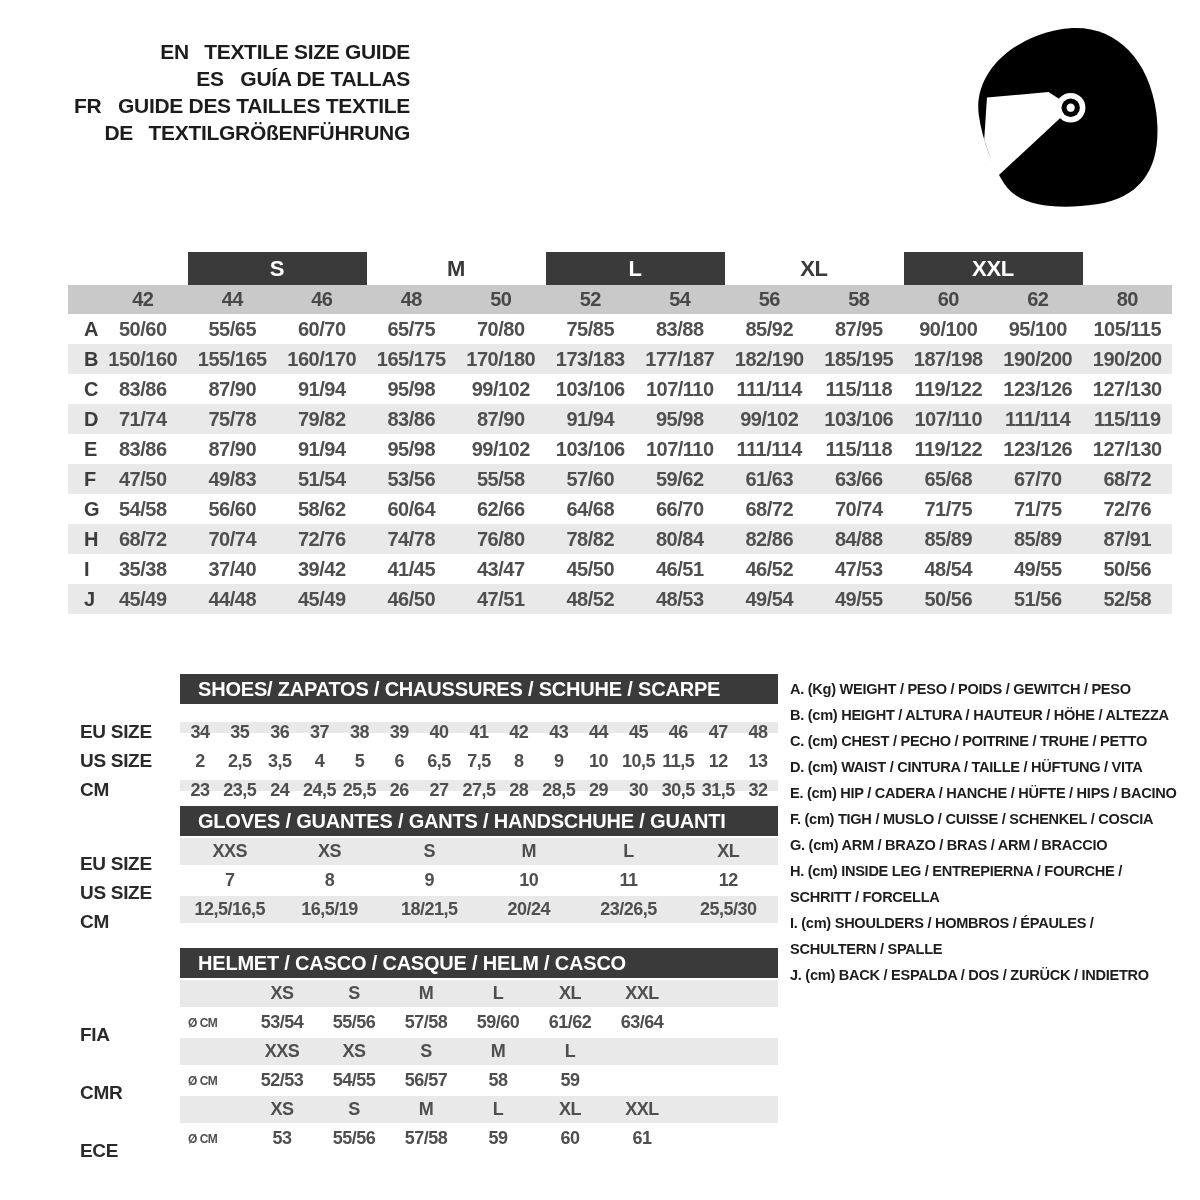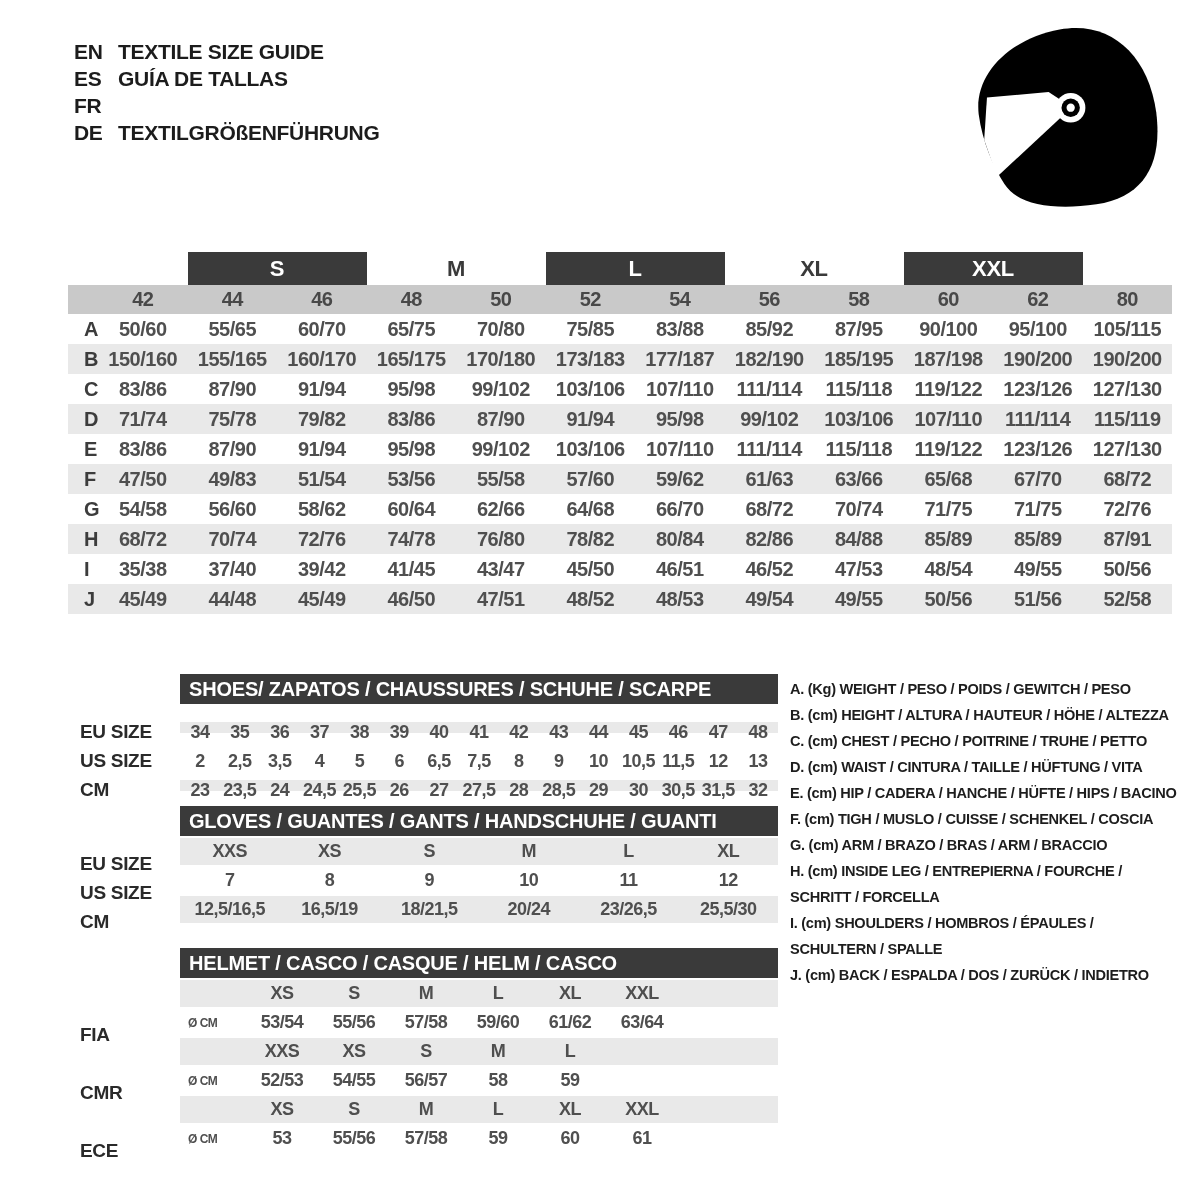--- a/index.html
+++ b/index.html
@@ -5,21 +5,21 @@
   html,body{margin:0;padding:0;background:#fff;}
   body{
     width:1200px;height:1200px;position:relative;overflow:hidden;
     font-family:"Liberation Sans", sans-serif;font-weight:bold;
     -webkit-font-smoothing:antialiased;
   }
   .canvas{position:absolute;inset:0;width:1200px;height:1200px;}
 
   
   .lang-list{position:absolute;left:74px;top:38px;color:#1c1c1c;}
-  .lang-row{display:flex;height:27px;align-items:center;letter-spacing:-0.3px;}
+  .lang-row{display:flex;height:27px;align-items:center;letter-spacing:-0.3px;justify-content:flex-end;}
   .lang-code{width:44px;font-size:21px;}
   .lang-label{font-size:21px;}
 
   
   .helmet-logo{position:absolute;left:974px;top:24px;width:186px;height:184px;}
 
   
   .main-table{position:absolute;left:68px;top:252px;width:1104px;}
   .bandrow,.numrow,.trow{display:grid;grid-template-columns:30px repeat(12,1fr);}
   .bandrow{height:33px;}
@@ -30,21 +30,21 @@
   .trow{height:30px;align-items:center;}
   .trow.shade{background:var(--row-gray);}
   .tlabel{font-size:20px;color:#3c3c3c;padding-left:16px;}
   .tcell{font-size:20px;color:var(--value-gray);text-align:center;letter-spacing:-0.5px;}
   .numrow .tcell{color:#484848;}
 
   
   .section{position:absolute;left:68px;width:710px;}
   .band-title{
     margin-left:112px;height:30px;background:var(--band-dark);color:#fff;
-    font-size:20px;display:flex;align-items:center;padding-left:9px;
+    font-size:20px;display:flex;align-items:center;padding-left:18px;
     letter-spacing:-0.2px;box-sizing:border-box;
   }
   .srow{display:flex;height:27px;margin-top:2px;}
   .slabel{width:112px;font-size:19px;color:#2a2a2a;display:flex;align-items:center;padding-left:12px;box-sizing:border-box;letter-spacing:-0.3px;margin-top:24px;}
   .sdata{flex:1;display:grid;align-items:center;}
   .sdata.shade{background:var(--row-gray);}
   .scell{font-size:18px;color:var(--value-gray);text-align:center;letter-spacing:-0.5px;}
   .hunit{font-size:12px;color:var(--value-gray);padding-left:8px;letter-spacing:-0.5px;}
   .shoes-grid{grid-template-columns:repeat(15,1fr);margin-top:16px;}
   .gloves-grid{grid-template-columns:repeat(6,1fr);}
@@ -66,20 +66,21 @@
       <div class="lang-row">
         <div class="lang-code">EN</div>
         <div class="lang-label">TEXTILE SIZE GUIDE</div>
       </div>
       <div class="lang-row">
         <div class="lang-code">ES</div>
         <div class="lang-label">GUÍA DE TALLAS</div>
       </div>
       <div class="lang-row">
         <div class="lang-code">FR</div>
+        <div class="lang-label">GUIDE DES TAILLES TEXTILE</div>
       </div>
       <div class="lang-row">
         <div class="lang-code">DE</div>
         <div class="lang-label">TEXTILGRÖßENFÜHRUNG</div>
       </div>
     </div>
 
   <svg class="helmet-logo" viewBox="0 0 200 200">
     <path d="M 92 6 C 146 -4 188 32 197 96 C 204 152 184 188 132 196 C 84 203 46 196 32 174 C 20 155 8 128 4 98 C -1 54 38 16 92 6 Z" fill="#000"></path>
     <polygon points="13,80 80,74 97,85 93,102 24,166 10,126" fill="#fff"></polygon>

